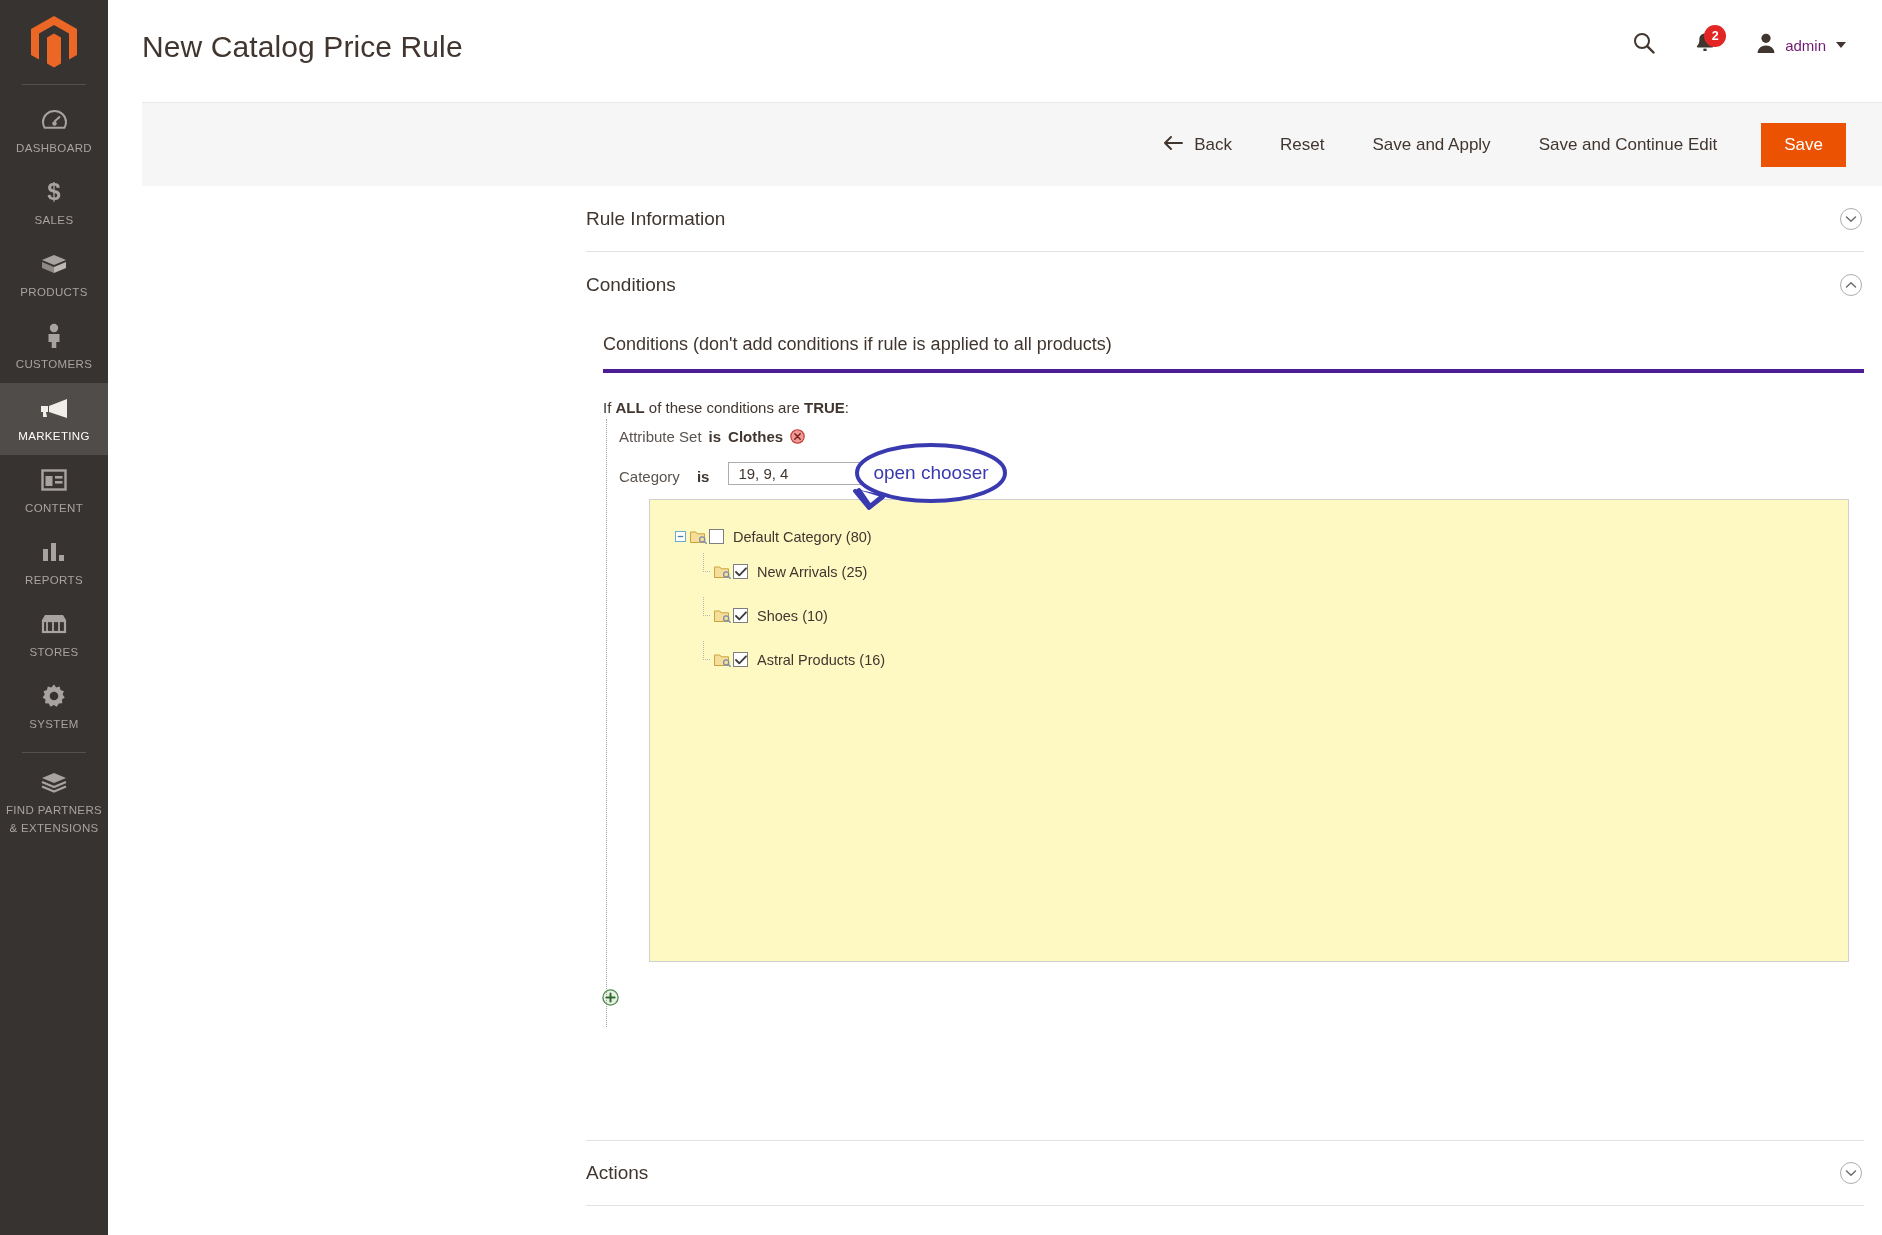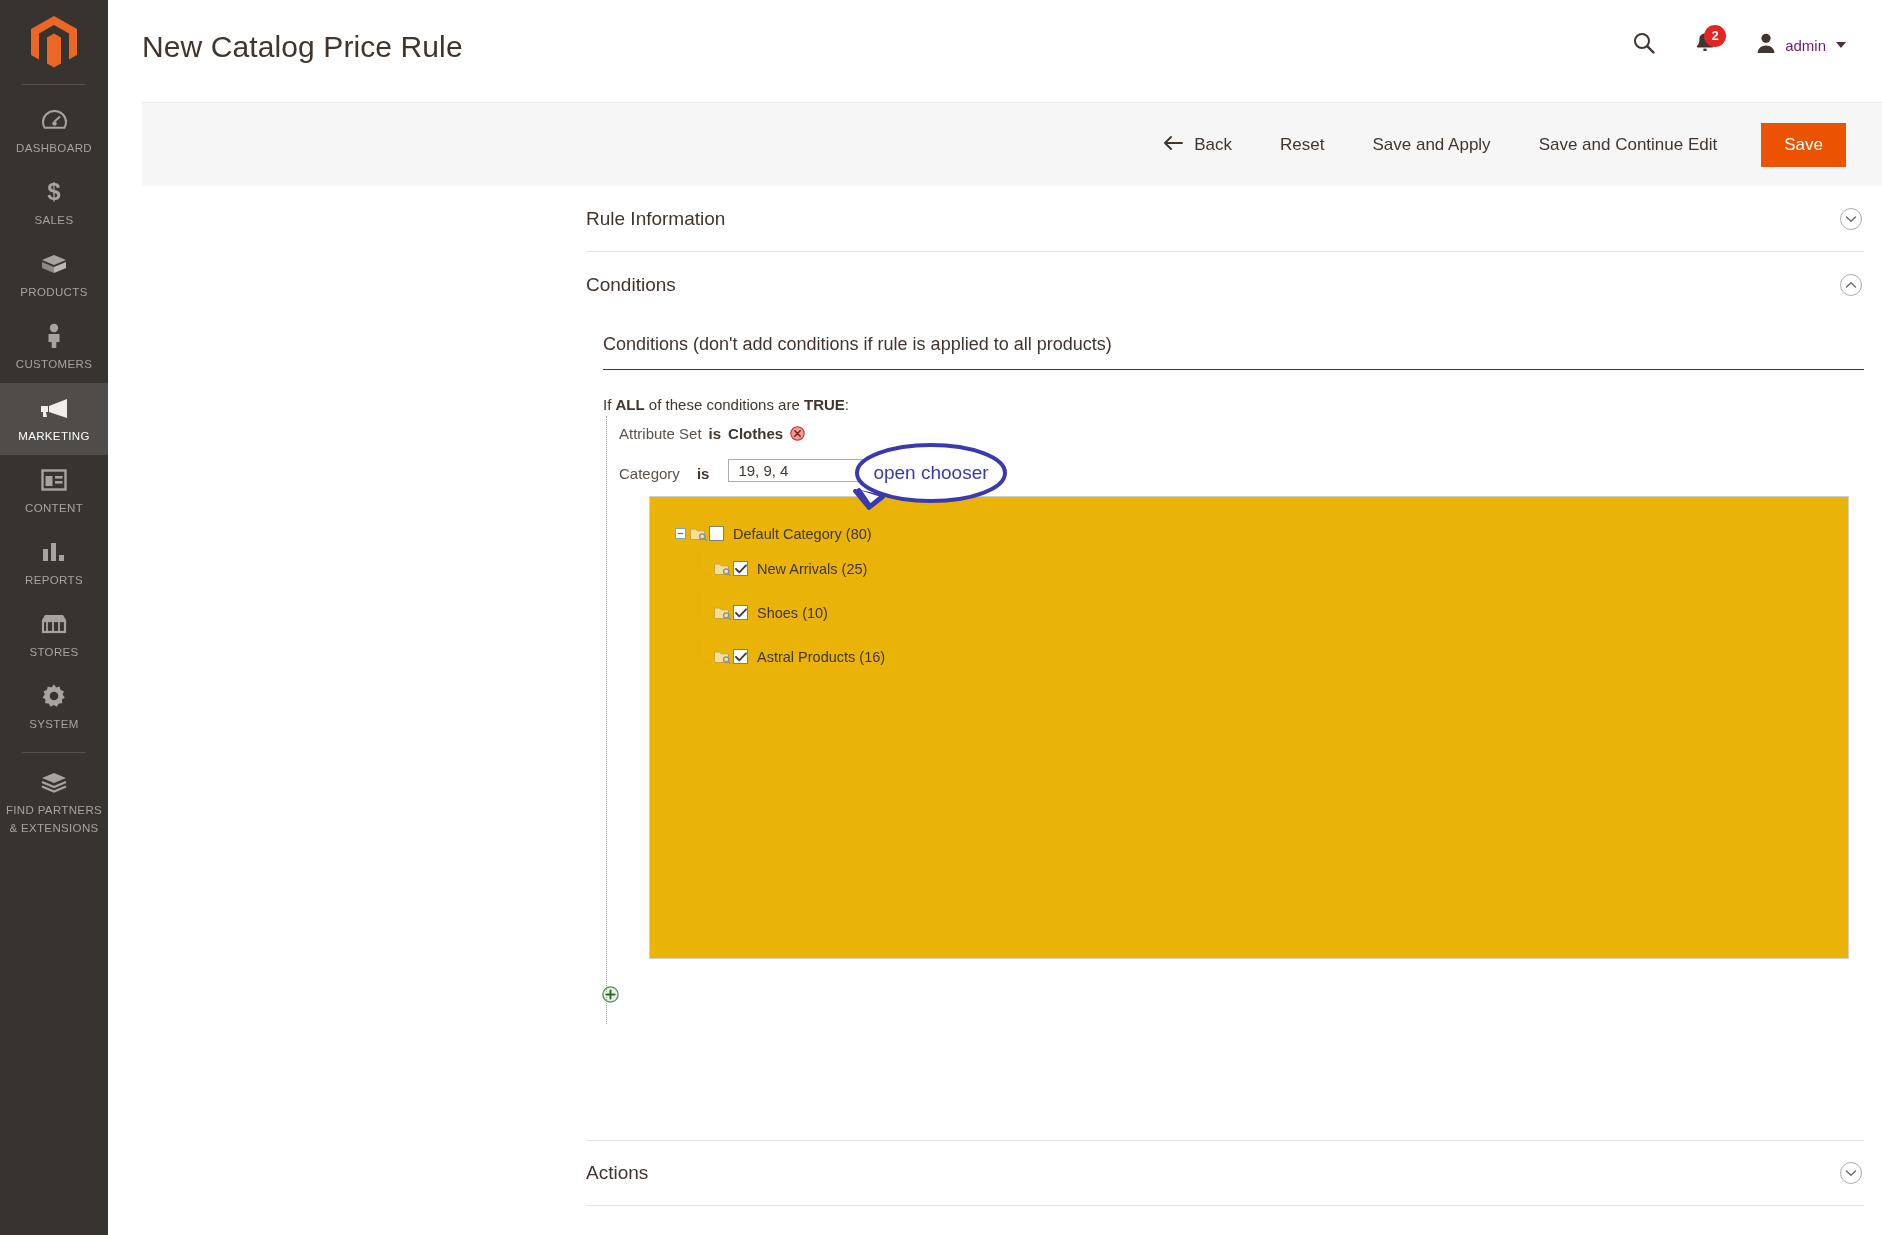--- a/index.html
+++ b/index.html
@@ -138,21 +138,21 @@
   #sec-actions { top:954px; border-top:1px solid #e3e3e3; border-bottom:1px solid #e3e3e3; }
 
   
   #cond-body {
     position:absolute; left:495px; top:148px;
     width:1261px;
   }
   #cond-legend {
     font-size:18px; color:#41362f;
     padding-bottom:14px;
-    border-bottom:1px solid #4c1d95;
+    border-bottom:4px solid #4c1d95;
   }
   #cond-rules {
     position:relative;
     margin-top:26px;
     padding-left:0px;
   }
   #cond-iftrue { font-size:15px; color:#41362f; white-space:nowrap; }
   #cond-iftrue .b { font-weight:bold; }
   #cond-iftrue .lt { color:#41362f; }
 
@@ -187,21 +187,21 @@
     outline:none;
   }
   .icon-btn { cursor:pointer; display:flex; align-items:center; }
   .icon-btn svg { display:block; }
   .del-icon { cursor:pointer; display:inline-flex; align-items:center; }
 
   
   #tree-panel {
     margin-top:14px; margin-left:46px;
     width:1200px; height:463px;
-    border:1px solid #cfcfcf; background:#eab308;
+    border:1px solid #cfcfcf; background:#fef9c3;
     padding:22px 0 0 0;
     overflow:hidden;
   }
   .tree-row {
     display:flex; align-items:center;
     height:29px; font-size:14.5px; color:#41362f;
     white-space:nowrap;
   }
   .tree-row.lvl0 { padding-left:24px; }
   .tree-row.lvl1 { padding-left:48px; margin-top:6px; }

